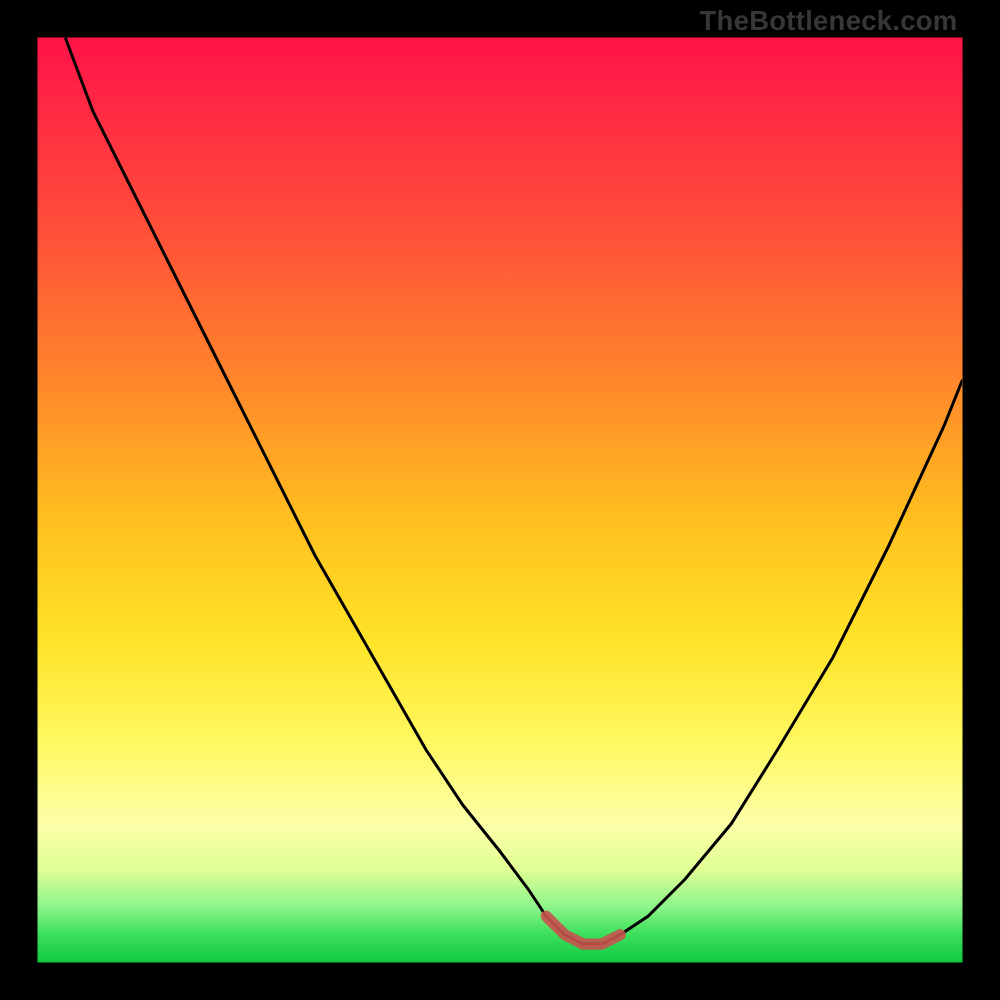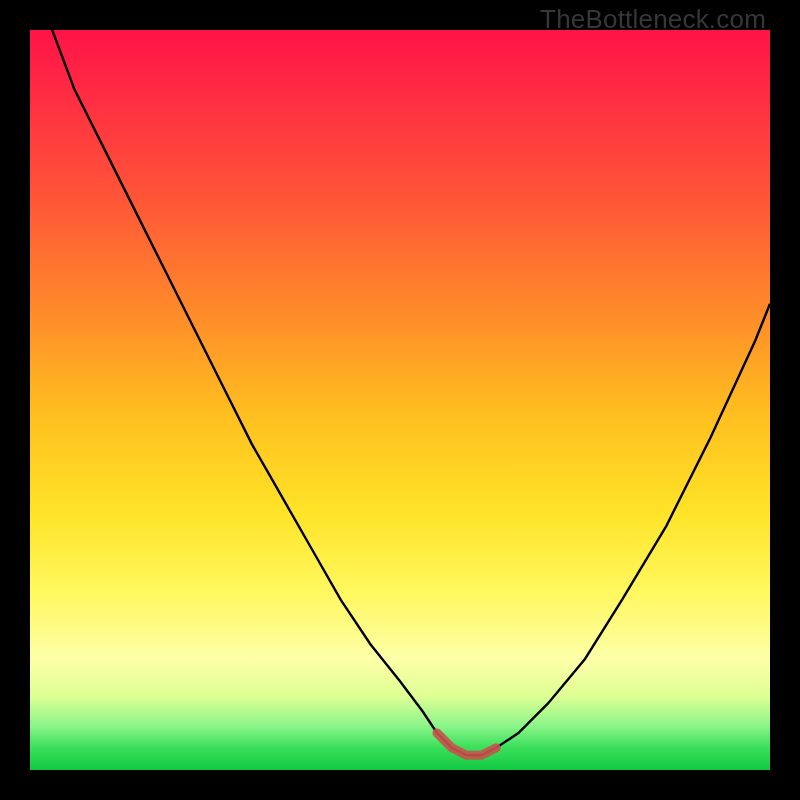--- a/index.html
+++ b/index.html
@@ -37,22 +37,22 @@
       #dfff94 90%,
       #8cf58a 94%,
       #3adf5a 97%,
       #12c943 100%
     );
   }
   .watermark {
     position: absolute;
     top: 4px;
     right: 34px;
-    font-size: 26px;
-    font-weight: 400;
+    font-size: 22px;
+    font-weight: 700;
     color: #373737;
     letter-spacing: 0.2px;
   }
   svg.curve {
     position: absolute;
     left: 0;
     top: 0;
     width: 740px;
     height: 740px;
   }

